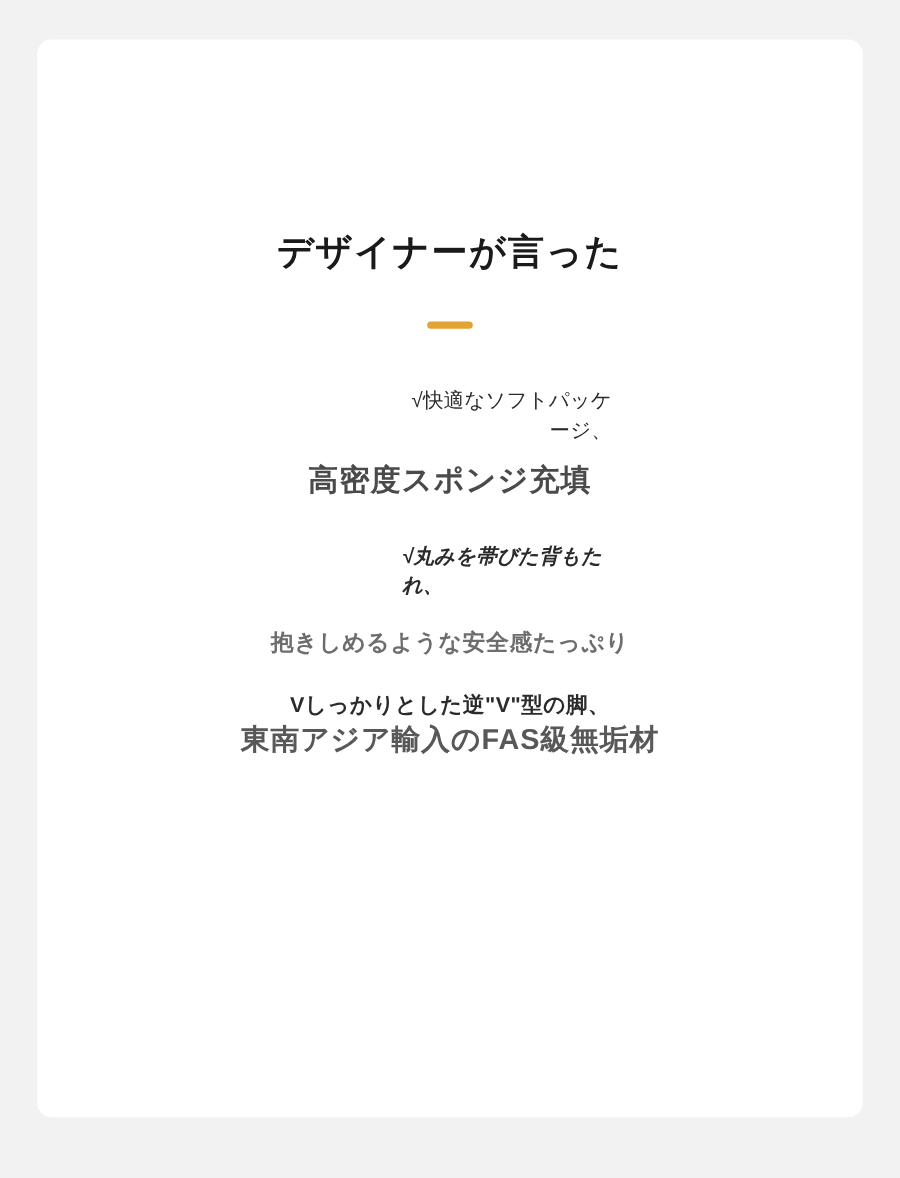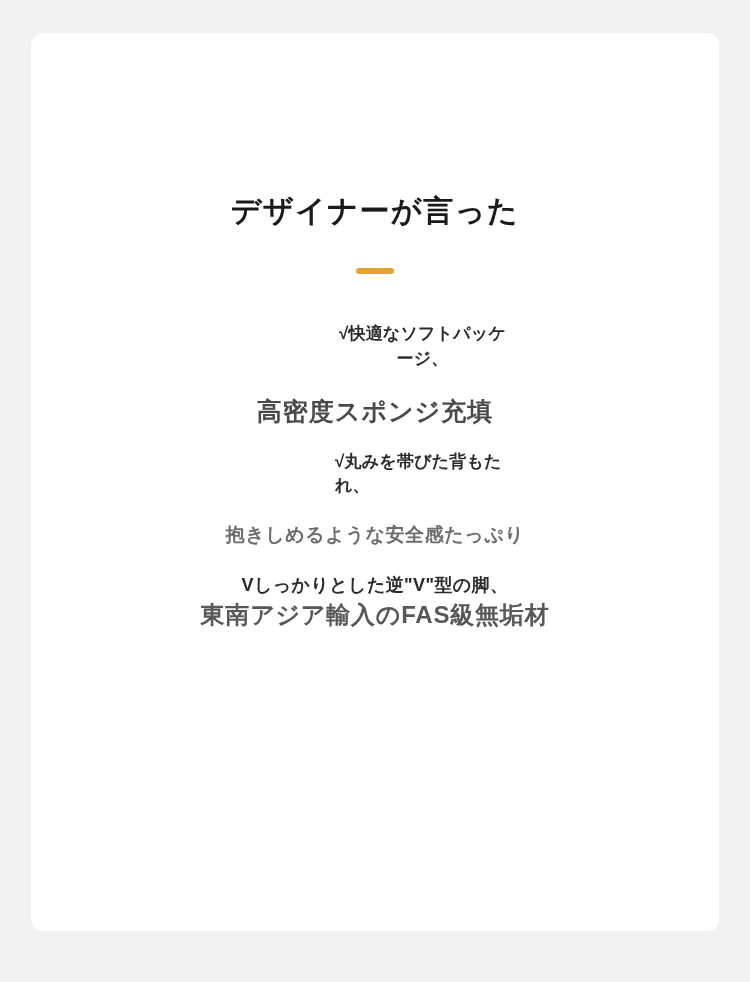--- a/index.html
+++ b/index.html
@@ -76,48 +76,49 @@
   }
 
   .line {
     color: #3c3c3c;
     line-height: 1.45;
   }
 
   
   .line-check-1 {
     font-size: 17px;
-    font-weight: 700;
+    font-weight: 400;
     color: #2b2b2b;
     width: 175px;
     margin: 0 auto;
-    text-align: center;
+    text-align: right;
     padding-left: 95px;
     box-sizing: content-box;
     letter-spacing: 0.2px;
   }
 
   .line-big-1 {
     font-size: 25px;
     font-weight: 700;
     color: #4a4a4a;
-    margin-top: 22px;
+    margin-top: 11px;
     letter-spacing: 1px;
   }
 
   .line-check-2 {
     font-size: 17px;
     font-weight: 700;
     color: #2b2b2b;
     width: 175px;
-    margin: 20px auto 0 auto;
+    margin: 33px auto 0 auto;
     text-align: left;
     padding-left: 95px;
     box-sizing: content-box;
     letter-spacing: 0.2px;
+    font-style: italic;
   }
 
   .line-mid-1 {
     font-size: 19px;
     font-weight: 700;
     color: #6d6d6d;
     margin-top: 22px;
     letter-spacing: 0.6px;
   }
 

